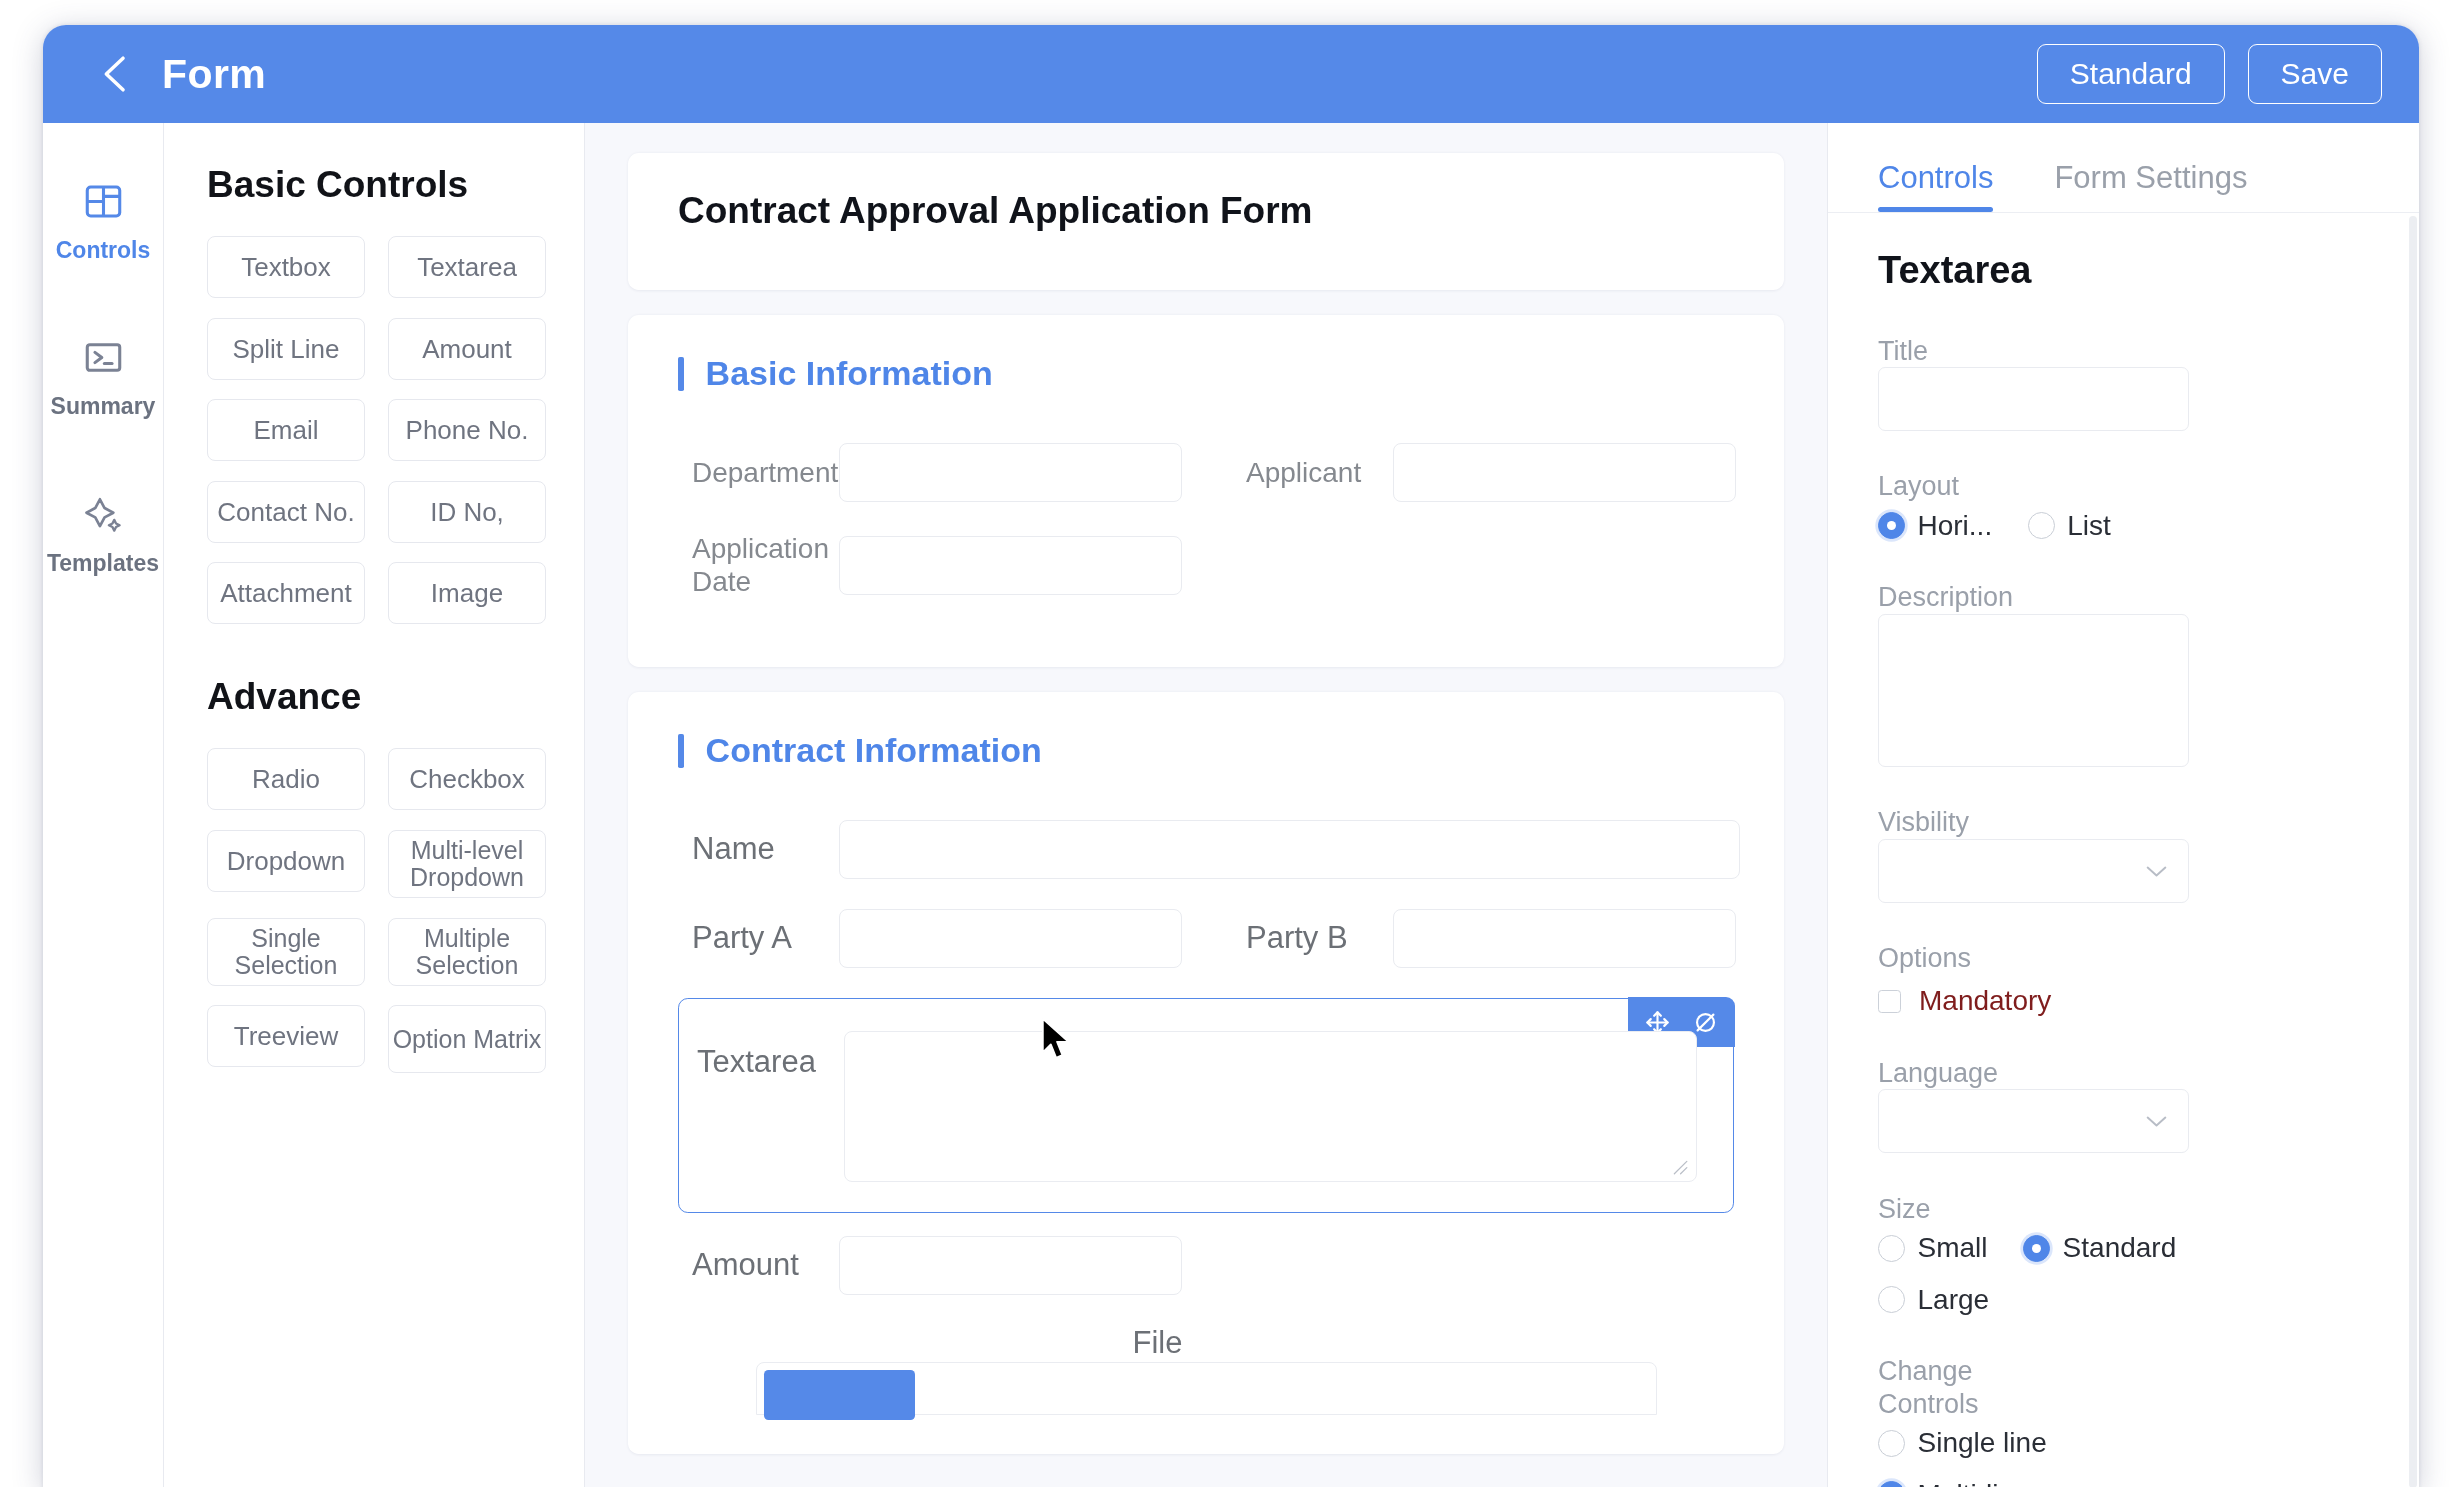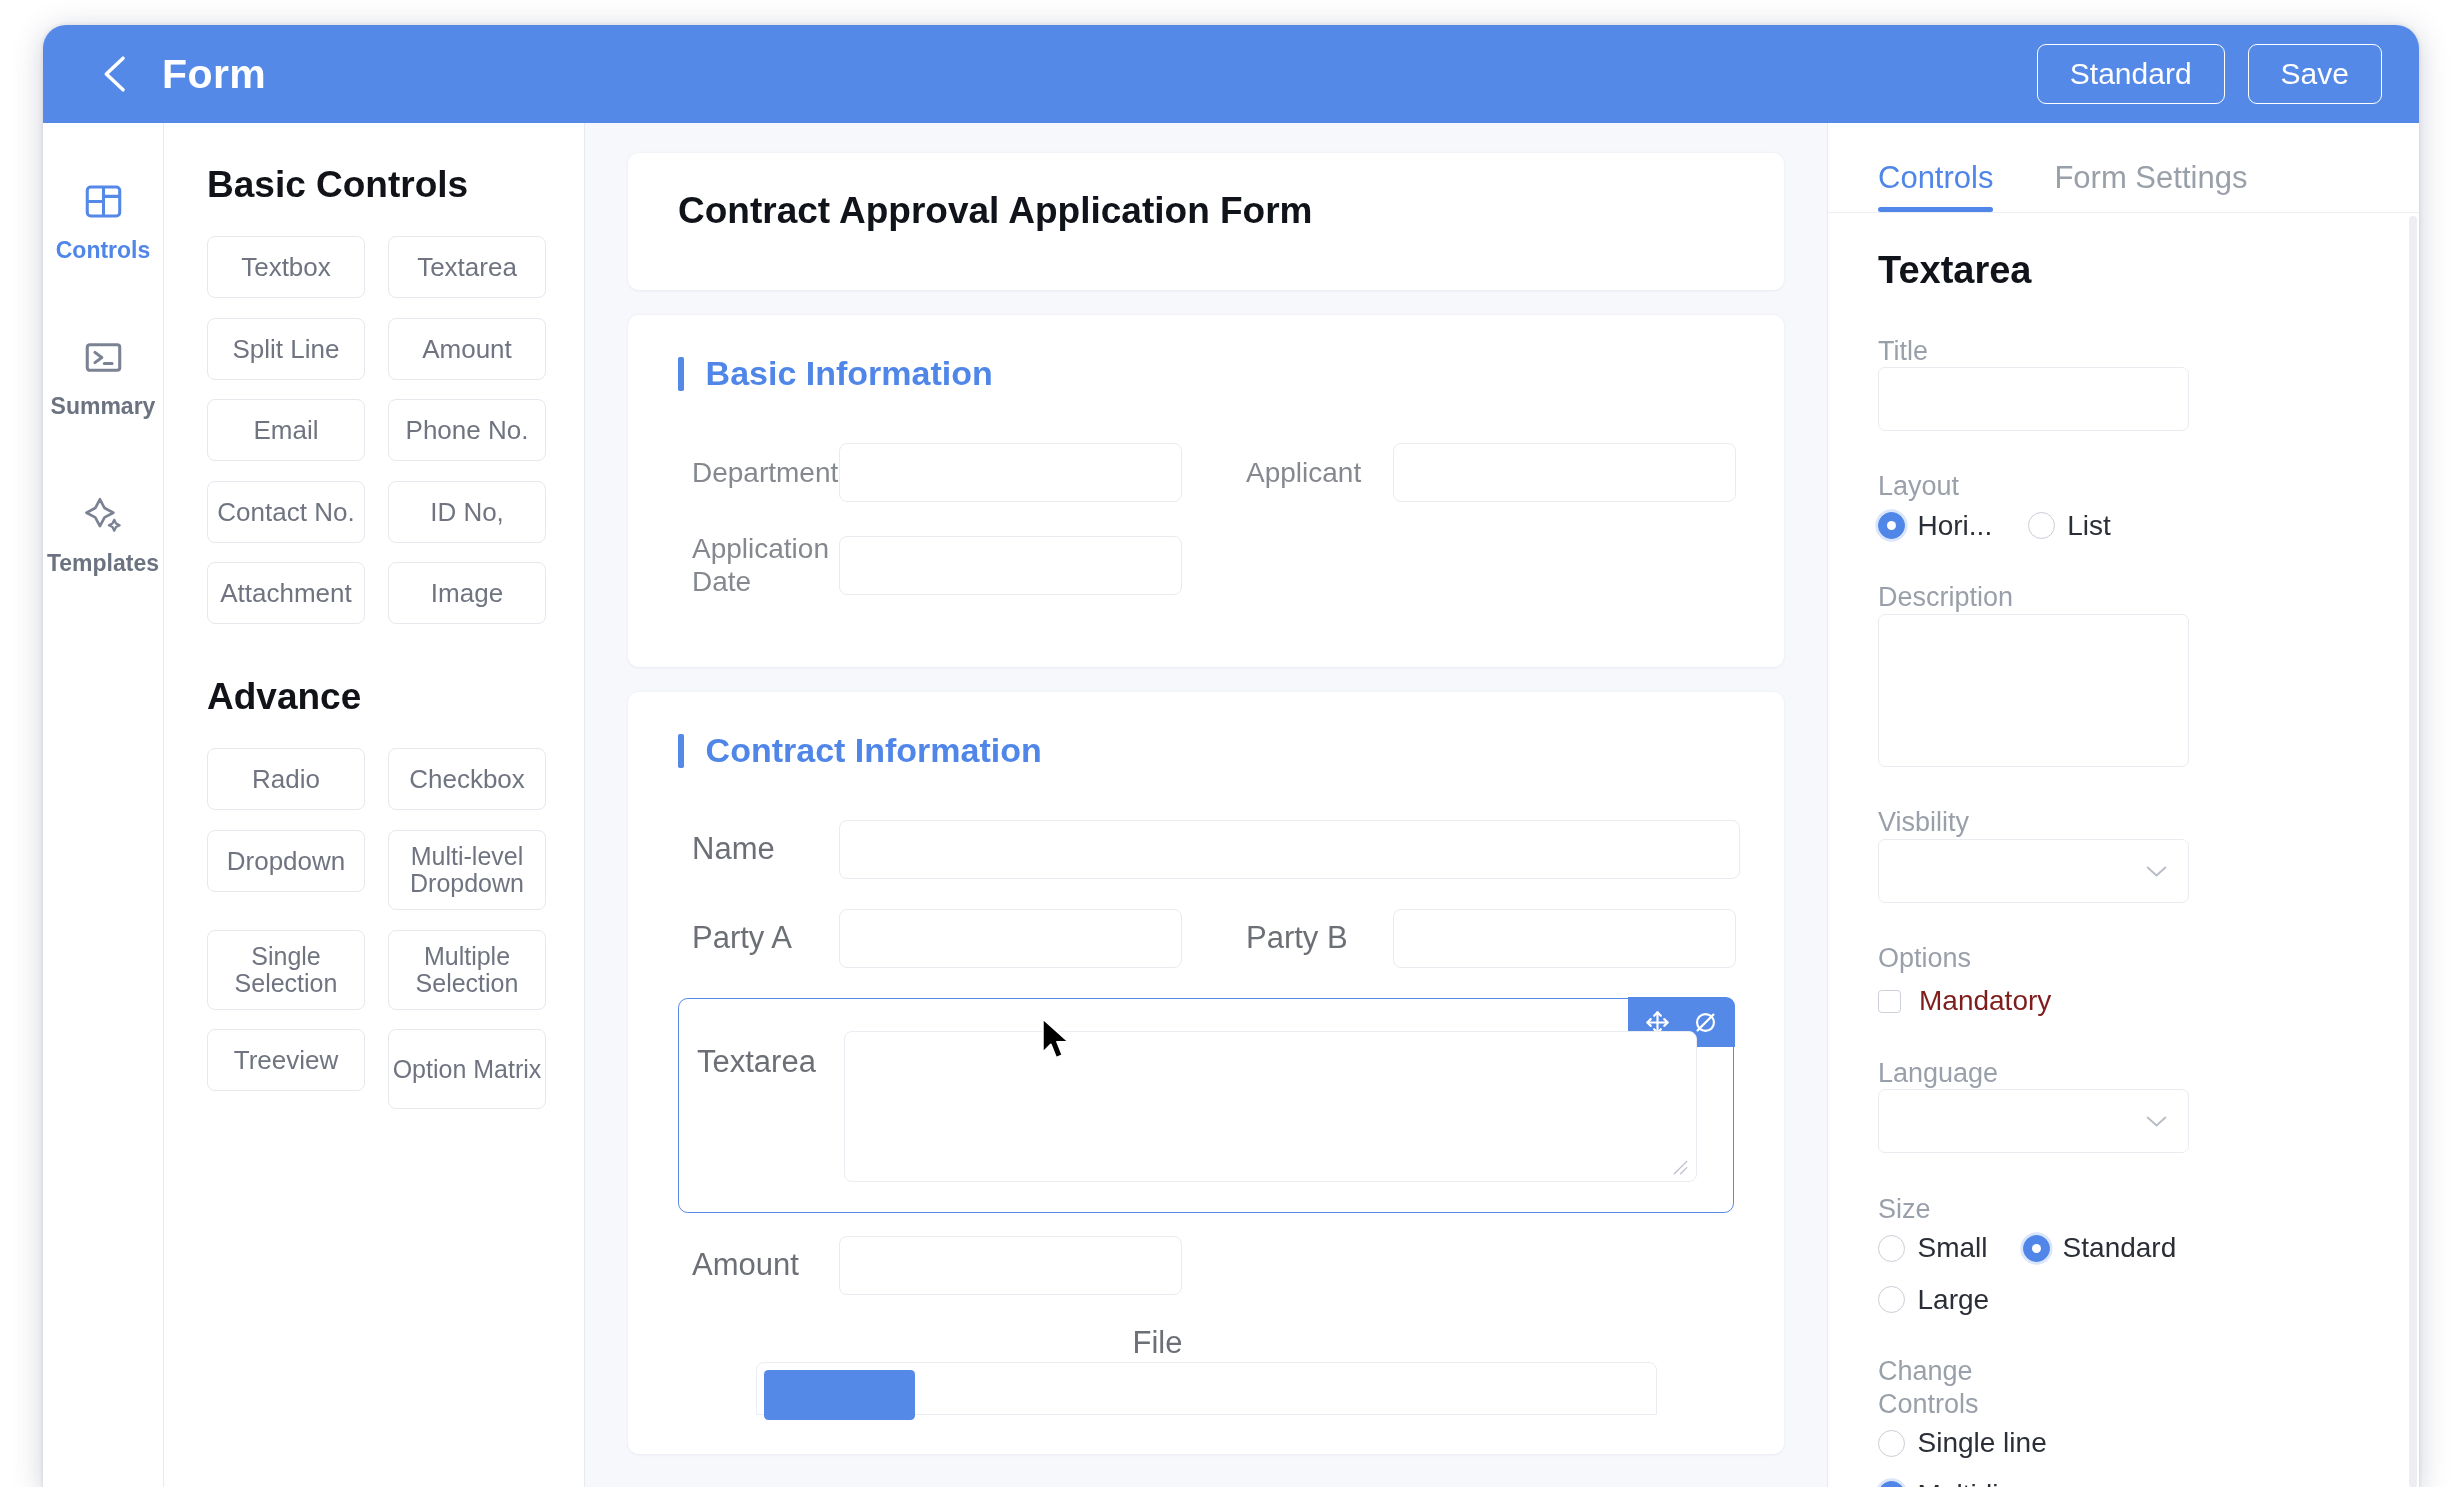--- a/index.html
+++ b/index.html
@@ -99,21 +99,21 @@
     background:#ffffff;
     color:#6f7480;
     font-family:"Liberation Sans",sans-serif;
     font-size:26px;
     display:flex;align-items:center;justify-content:center;
     text-align:center;line-height:1.08;
     cursor:grab;
     box-sizing:border-box;
     padding:0 3.6px;
   }
-  .pal-btn.two-line{height:80px;font-size:25px;}
+  .pal-btn.two-line{height:68px;font-size:25px;}
 
   
   .canvas{
     flex:1 1 auto;
     background:#f7f8fc;
     padding:30px 43px 0 43px;
     box-sizing:border-box;
     overflow:hidden;
     min-width:0;
   }

